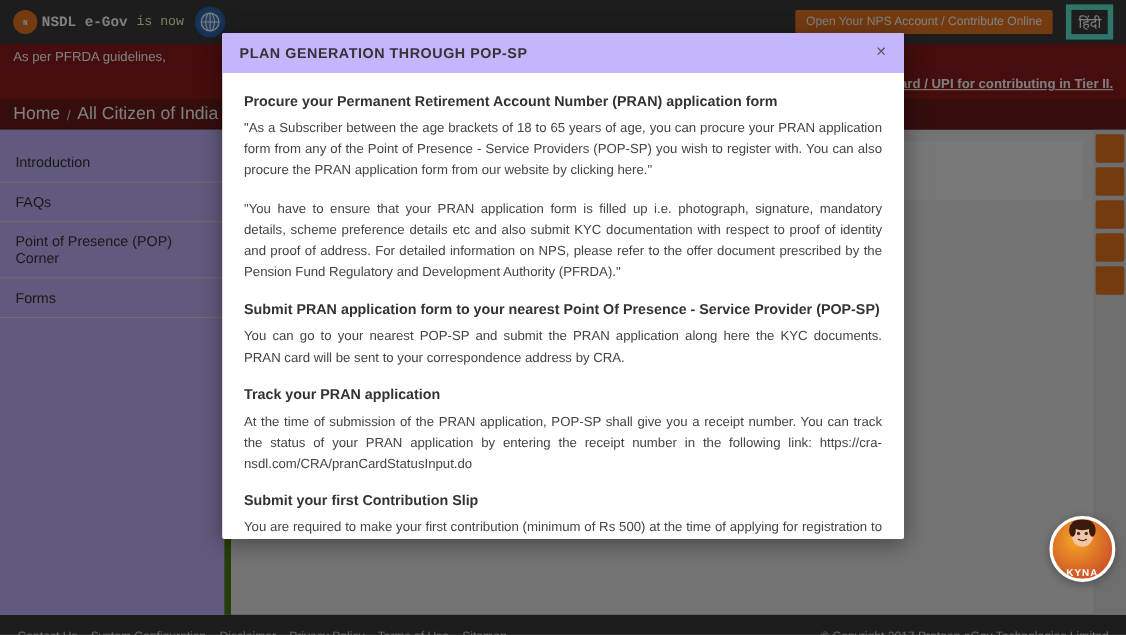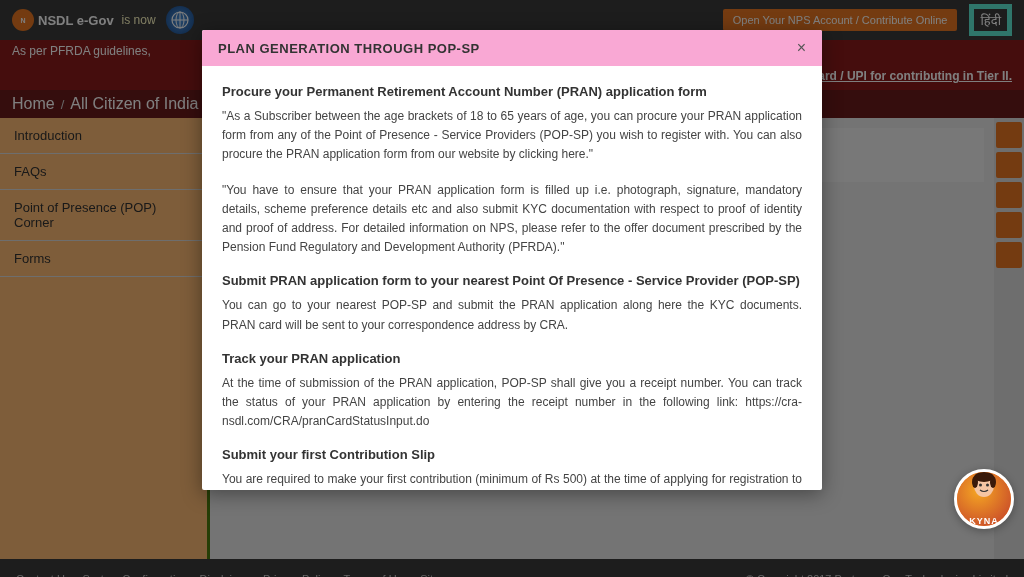--- a/index.html
+++ b/index.html
@@ -11,20 +11,21 @@
       height: 40px;
       display: flex;
       align-items: center;
       justify-content: space-between;
       padding: 0 12px;
     }
     .top-bar-left {
       display: flex;
       align-items: flex-end;
       gap: 8px;
+      font-family: Liberation Mono, monospace;
     }
     .nsdl-logo {
       display: flex;
       align-items: center;
       gap: 4px;
     }
     .nsdl-logo .logo-text {
       color: #fff;
       font-size: 13px;
       font-weight: bold;
@@ -88,23 +89,23 @@
     
     .main-layout {
       display: flex;
       height: calc(577px - 40px - 28px - 28px - 40px);
       background: #e8e8e8;
     }
 
     
     .sidebar {
       width: 210px;
-      background: #fdba74;
-      border-right: 3px solid #4d7c0f;
-      padding-top: 0;
+      background: #c4b5fd;
+      border-right: 6px solid #4d7c0f;
+      padding-top: 12px;
       flex-shrink: 0;
     }
     .sidebar-item {
       padding: 10px 14px;
       font-size: 13px;
       color: #333;
       cursor: pointer;
       border-bottom: 1px solid #ddd;
     }
     .sidebar-item.active {
@@ -172,21 +173,21 @@
     }
     .modal {
       background: #fff;
       width: 620px;
       max-height: 460px;
       overflow-y: auto;
       border-radius: 2px;
       box-shadow: 0 4px 20px rgba(0,0,0,0.4);
     }
     .modal-header {
-      background: #f9a8d4;
+      background: #c4b5fd;
       padding: 10px 16px;
       display: flex;
       align-items: center;
       justify-content: space-between;
       position: sticky;
       top: 0;
     }
     .modal-title {
       font-size: 13px;
       font-weight: bold;

